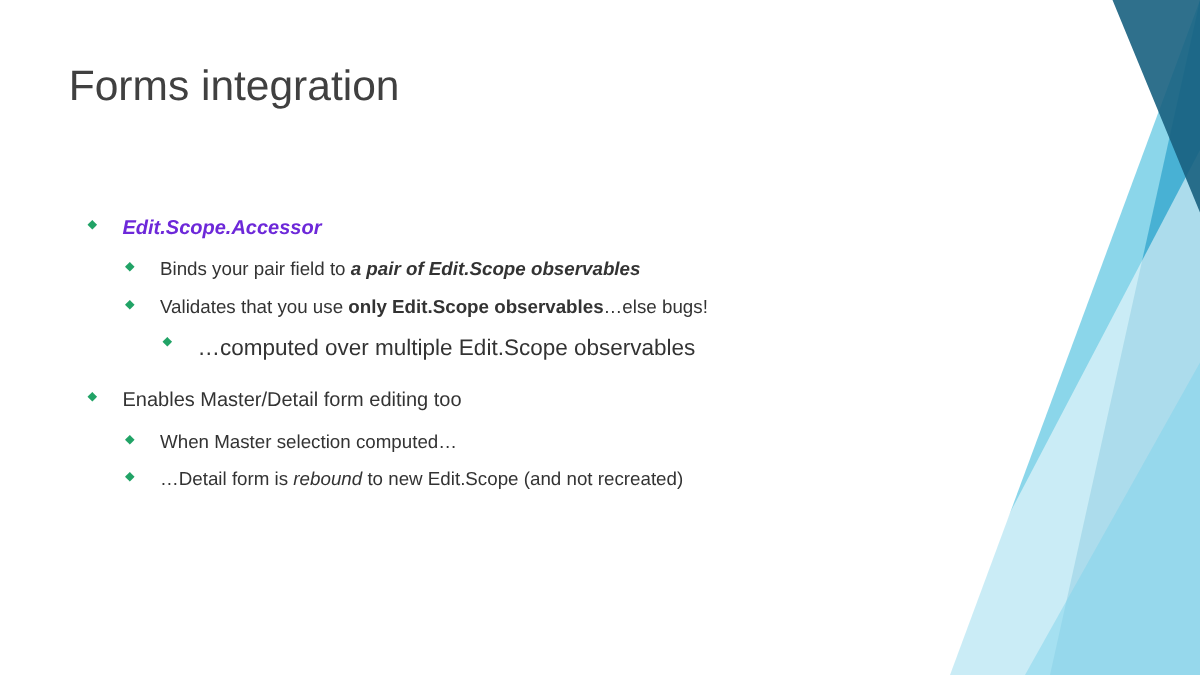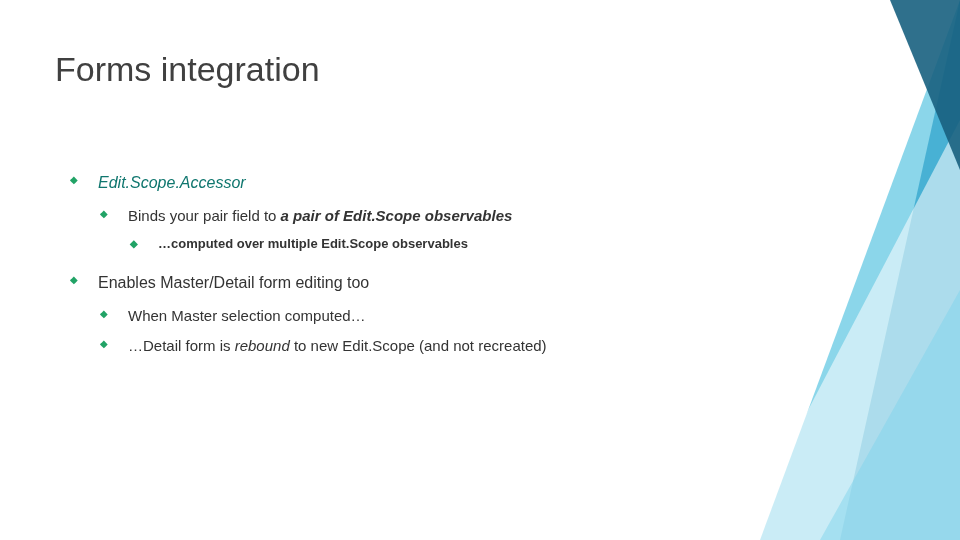--- a/index.html
+++ b/index.html
@@ -52,27 +52,26 @@
   .lvl2 {
     margin: 0 0 6px 30px;
     padding-left: 28px;
     position: relative;
     font-size: 15px;
   }
   .lvl3 {
     margin: 2px 0 10px 60px;
     padding-left: 28px;
     position: relative;
-    font-size: 13px;
-    font-weight: bold;
+    font-size: 18px;
   }
   .emph { font-weight: 700; font-style: italic; }
   .bold { font-weight: 700; }
   .ital { font-style: italic; }
-  .hl-title { color: #0f766e; font-weight: 400; font-style: italic; }
+  .hl-title { color: #6d28d9; font-weight: 700; font-style: italic; }
 
   
   .tri {
     position: absolute;
   }
   .tri svg { display:block; }
 </style>
 </head>
 <body>
 
@@ -83,20 +82,23 @@
   <div class="body">
 
     <div class="lvl1">
       <span class="hl-title">Edit.Scope.Accessor</span>
     </div>
 
     <div class="lvl2">
       <span>Binds your pair field to </span><span class="emph">a pair of Edit.Scope observables</span>
     </div>
 
+    <div class="lvl2">
+      <span>Validates that you use </span><span class="bold">only Edit.Scope observables</span><span>…else bugs!</span>
+    </div>
 
 
     <div class="lvl3">
       <span>…computed over multiple Edit.Scope observables</span>
     </div>
 
     <div class="lvl1" style="margin-top:16px">
       <span>Enables Master/Detail form editing too</span>
     </div>
 

